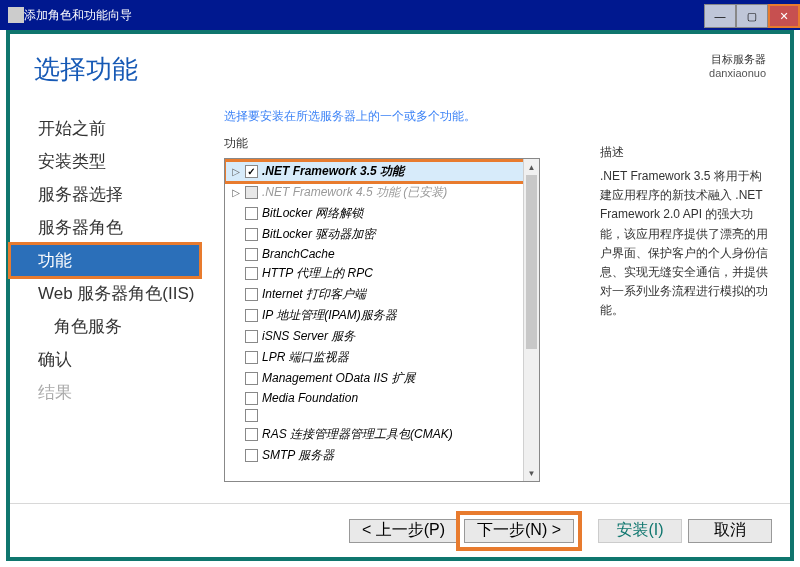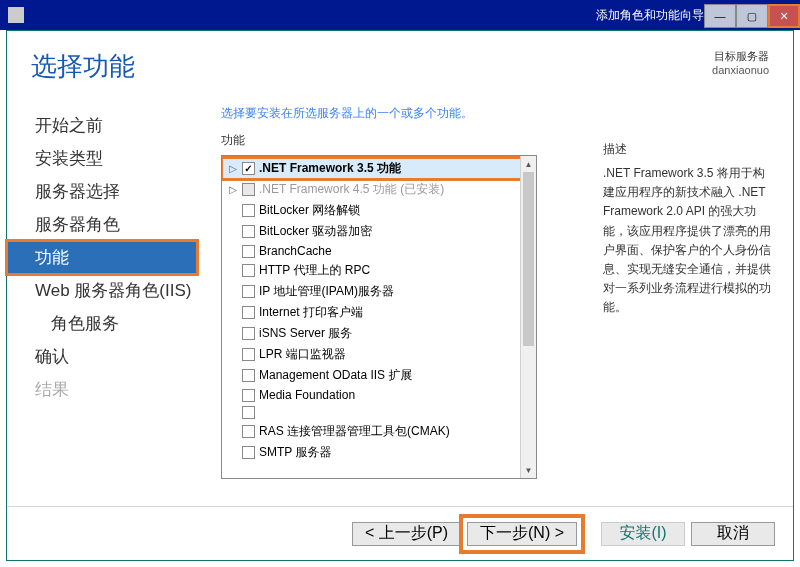--- a/index.html
+++ b/index.html
@@ -1,26 +1,26 @@
 <!DOCTYPE html>
 <html><head>
   <meta charset="utf-8">
   <style>
     * { box-sizing: border-box; margin: 0; padding: 0; font-family: "Microsoft YaHei", "Segoe UI", sans-serif; }
     body { width: 800px; height: 567px; background: #fff; overflow: hidden; position: relative; }
     
     .titlebar { height: 30px; background: #00188f; display: flex; align-items: center; position: relative; }
     .titlebar-icon { width: 16px; height: 16px; margin-left: 8px; background: #ccc; }
-    .titlebar-title { flex: 1; text-align: right; color: #fff; font-size: 12px; }
+    .titlebar-title { flex: 1; text-align: left; color: #fff; font-size: 12px; }
     .titlebar-buttons { display: flex; }
     .titlebar-btn { width: 32px; height: 24px; display: flex; align-items: center; justify-content: center; color: #000; font-size: 11px; background: #bfc6d8; border: 1px solid #888; margin-top:2px;}
     .titlebar-btn.close { background: #c75050; color: #fff; }
     .titlebar-btn.close.highlight { border: 2px solid #e87b2e; }
     
-    .window-content { position: absolute; top: 30px; left: 6px; right: 6px; bottom: 6px; background: #fff; border: 1px solid #0f766e; }
+    .window-content { position: absolute; top: 30px; left: 6px; right: 6px; bottom: 6px; background: #fff; border: 4px solid #0f766e; }
     
     .header { padding: 18px 24px 8px 24px; display: flex; justify-content: space-between; align-items: flex-start; }
     .header-title { font-size: 26px; color: #1659b5; font-weight: 300; }
     .header-info { text-align: right; font-size: 11px; color: #555; }
     .header-info div:first-child { color: #333; }
     
     .body { display: flex; position: absolute; top: 74px; left: 0; right: 0; bottom: 54px; }
     
     .sidebar { width: 190px; padding-top: 4px; }
     .sidebar-item { padding: 5px 0 5px 28px; font-size: 17px; color: #333; cursor: pointer; }
@@ -35,21 +35,21 @@
     .feature-box { border: 1px solid #888; height: 324px; width: 316px; position: relative; background: #fff; }
     .feature-list { height: 100%; overflow-y: auto; padding: 2px 0; }
     .feature-row { display: flex; align-items: center; padding: 2px 4px 2px 6px; font-size: 12px; gap: 4px; }
     .feature-row.highlight { outline: 3px solid #e87b2e; outline-offset: -1px; background: #d7ebfa; }
     .feature-row.disabled { color: #9a9a9a; }
     .expand { width: 10px; font-size: 10px; color: #666; text-align: center; }
     .expand.empty { visibility: hidden; }
     .chk { width: 13px; height: 13px; border: 1px solid #888; background: #fff; display: inline-flex; align-items: center; justify-content: center; font-size: 10px; }
     .chk.checked::after { content: "✓"; color: #000; font-weight: bold; line-height: 1; }
     .chk.disabled { background: #e8e8e8; }
-    .feature-label { white-space: nowrap; overflow: hidden; text-overflow: ellipsis; flex: 1; }
+    .feature-label { white-space: nowrap; overflow: hidden; text-overflow: ellipsis; flex: 1; font-style: italic; }
     .feature-label b { font-weight: bold; }
     .scrollbar-v { position: absolute; right: 0; top: 0; bottom: 0; width: 16px; background: #f0f0f0; border-left: 1px solid #d0d0d0; display: flex; flex-direction: column; }
     .scroll-btn { height: 16px; display: flex; align-items: center; justify-content: center; font-size: 8px; color: #555; }
     .scroll-track { flex: 1; position: relative; }
     .scroll-thumb { position: absolute; left: 2px; right: 2px; top: 0; height: 60%; background: #c8c8c8; }
     
     .desc-panel { width: 200px; padding: 36px 18px 0 10px; }
     .desc-text { font-size: 12px; color: #333; line-height: 1.6; }
     
     .footer { position: absolute; bottom: 0; left: 0; right: 0; height: 54px; border-top: 1px solid #d8d8d8; display: flex; align-items: center; justify-content: flex-end; padding-right: 18px; gap: 6px; }
@@ -124,26 +124,26 @@
               <span class="feature-label">BranchCache</span>
             </div>
             <div class="feature-row">
               <span class="expand empty">▷</span>
               <span class="chk"></span>
               <span class="feature-label">HTTP 代理上的 RPC</span>
             </div>
             <div class="feature-row">
               <span class="expand empty">▷</span>
               <span class="chk"></span>
+              <span class="feature-label">Internet 打印客户端</span>
+            </div>
+            <div class="feature-row">
+              <span class="expand empty">▷</span>
+              <span class="chk"></span>
               <span class="feature-label">IP 地址管理(IPAM)服务器</span>
-            </div>
-            <div class="feature-row">
-              <span class="expand empty">▷</span>
-              <span class="chk"></span>
-              <span class="feature-label">Internet 打印客户端</span>
             </div>
             <div class="feature-row">
               <span class="expand empty">▷</span>
               <span class="chk"></span>
               <span class="feature-label">iSNS Server 服务</span>
             </div>
             <div class="feature-row">
               <span class="expand empty">▷</span>
               <span class="chk"></span>
               <span class="feature-label">LPR 端口监视器</span>

